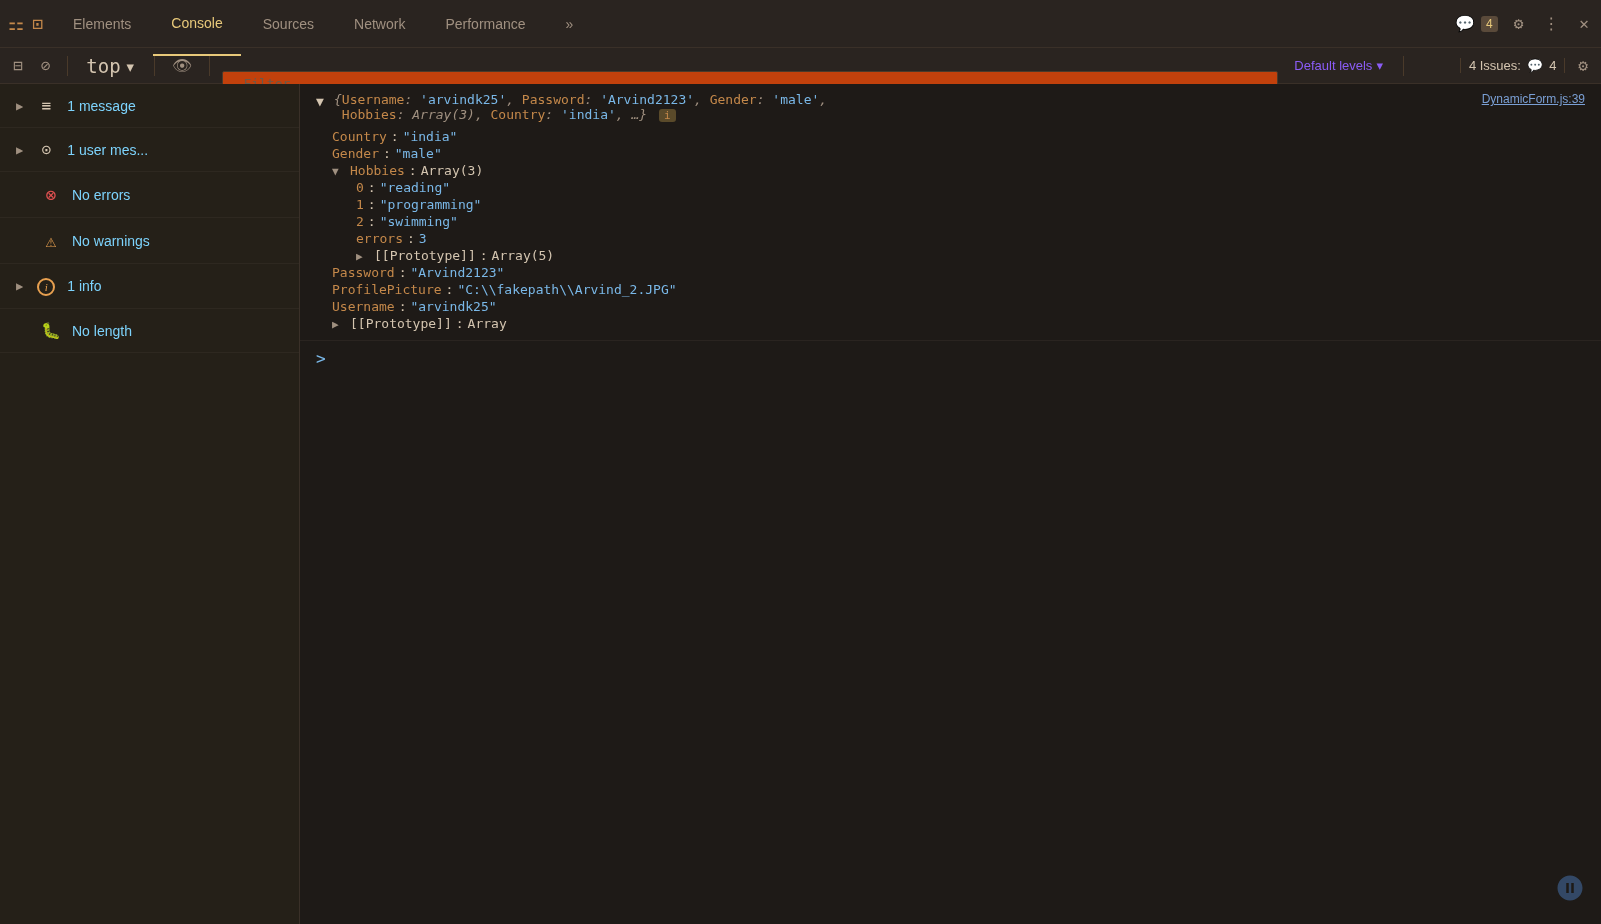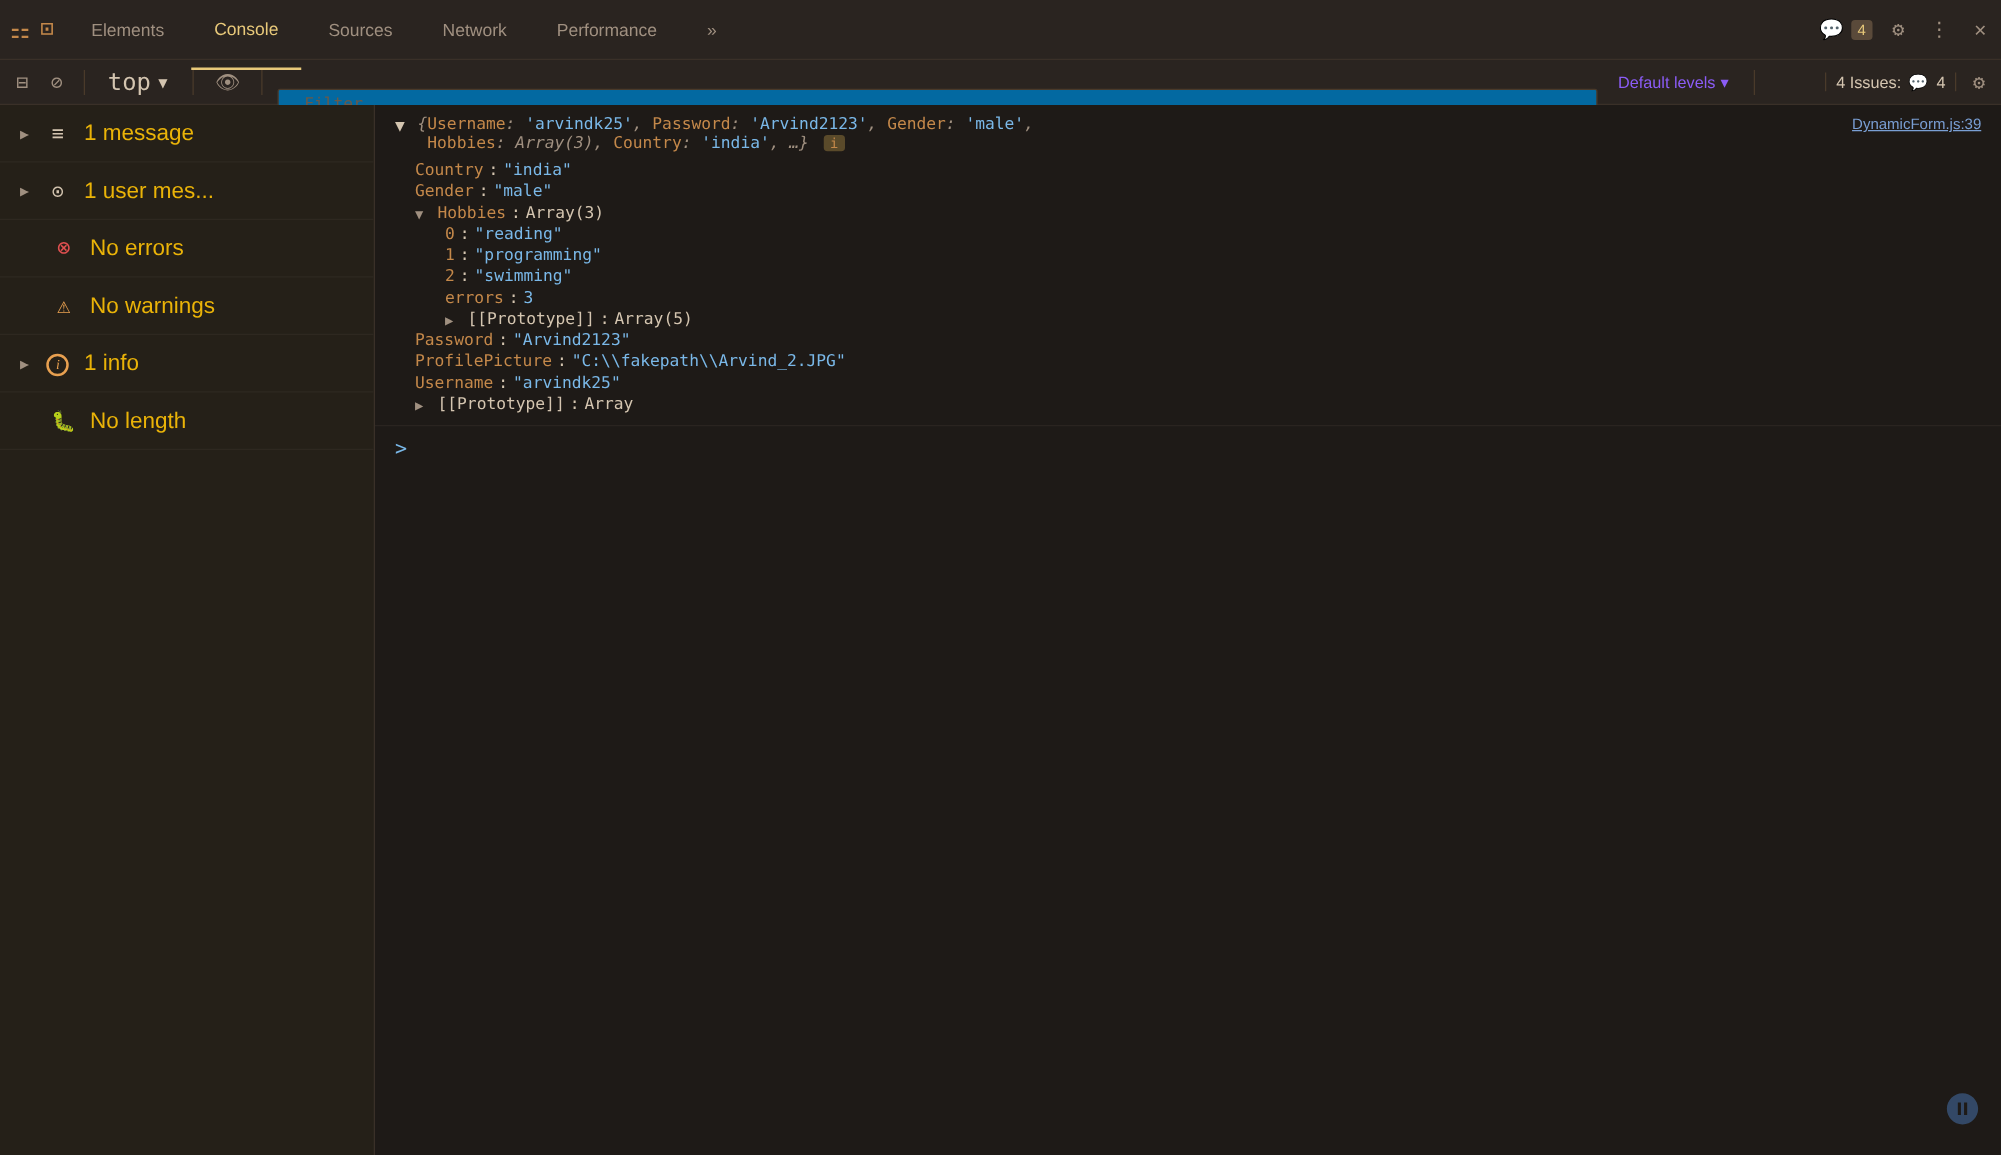--- a/index.html
+++ b/index.html
@@ -103,21 +103,21 @@
       display: flex;
       align-items: center;
       gap: 4px;
       color: #d4c5b0;
       font-size: 19px;
       cursor: pointer;
       padding: 2px 6px;
     }
     .filter-input {
       flex: 1;
-      background: #0369a1;
+      background: #c2410c;
       border: 1px solid #4a3a2a;
       color: #d4c5b0;
       padding: 3px 20px;
       font-size: 13px;
       font-family: 'Consolas', monospace;
       outline: none;
       border-radius: 2px;
       height: 24px;
       margin-top: 35px;
     }
@@ -168,23 +168,23 @@
       padding: 12px 16px;
       cursor: pointer;
       border-bottom: 1px solid #2e2820;
     }
     .sidebar-item-icon {
       font-size: 16px;
       min-width: 22px;
       text-align: center;
     }
     .sidebar-item-label {
-      font-size: 18px;
+      font-size: 14px;
       font-family: Arial, sans-serif;
-      color: #eab308;
+      color: #7dd3fc;
     }
     .expand-arrow {
       color: #a09080;
       font-size: 12px;
       margin-right: 2px;
     }
     .icon-message { color: #d4c5b0; }
     .icon-user { color: #d4c5b0; }
     .icon-error { color: #e05050; }
 

